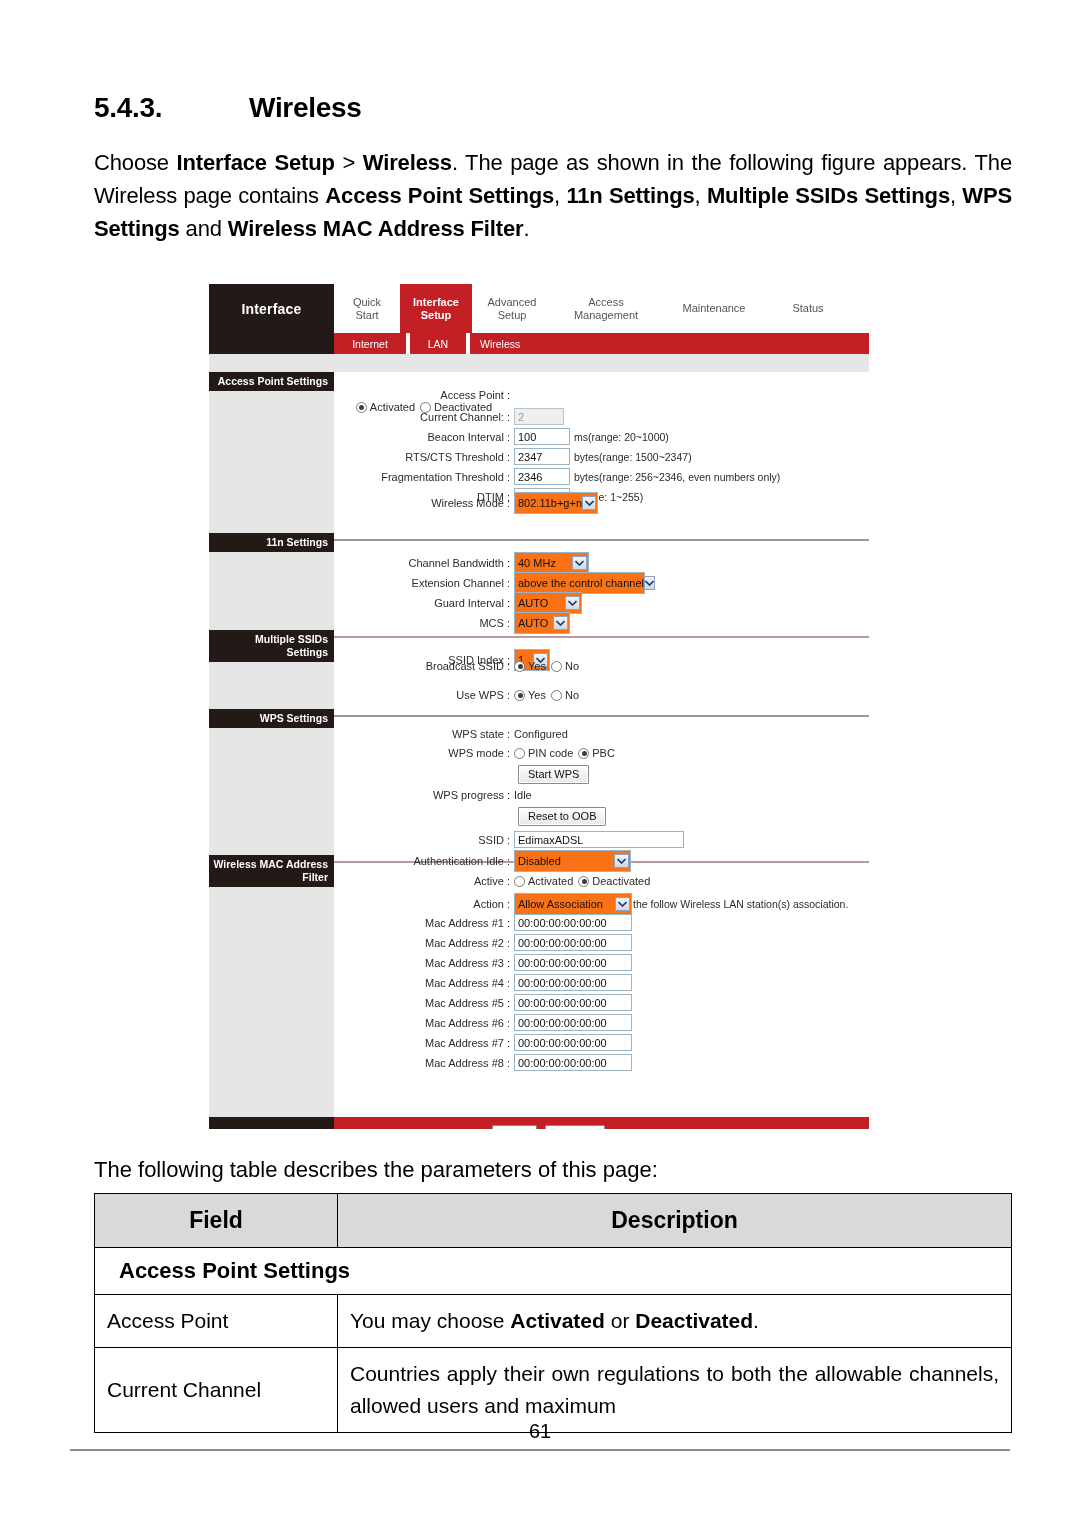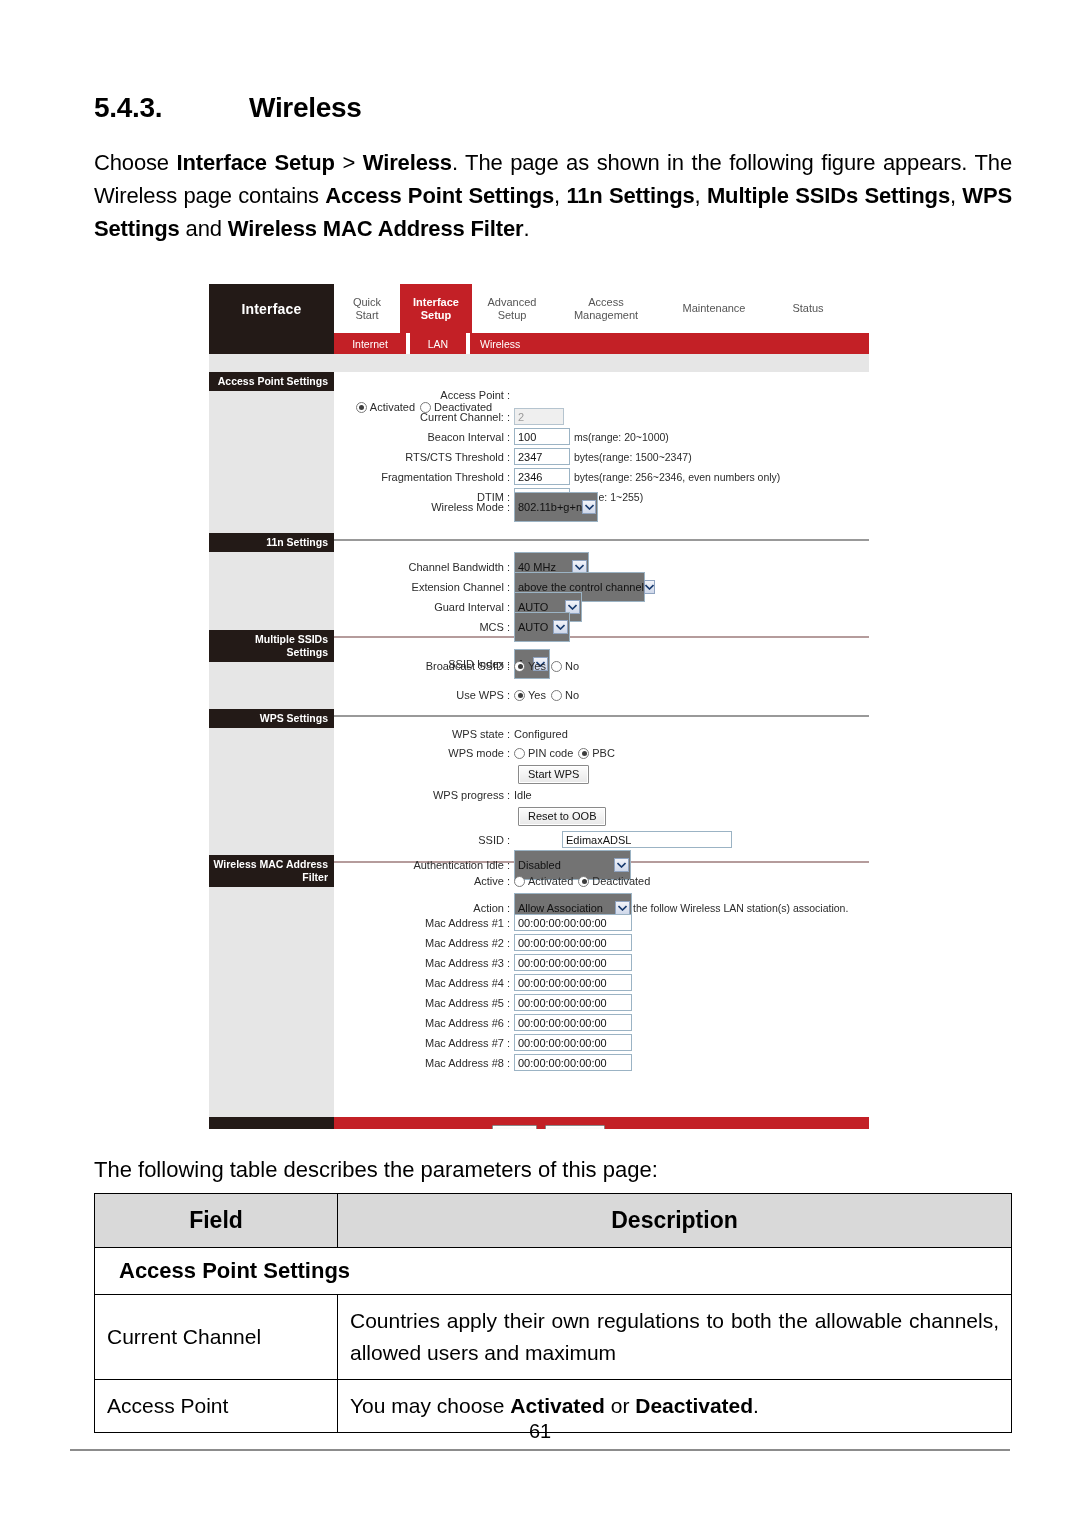--- a/index.html
+++ b/index.html
@@ -157,22 +157,22 @@
     display: flex;
     align-items: center;
     font-family: "Liberation Sans", sans-serif;
   }
   .inp.dis { background: #efefef; color: #9a9a9a; border-color: #b5c4cf; }
   .unit { font-size: 10.5px; color: #2b2b2b; padding-left: 4px; }
   .statictxt { font-size: 11px; color: #2b2b2b; }
 
   .sel {
     border: 1px solid #9bb3c4;
-    background: #737373;
-    height: 30px;
+    background: #f97316;
+    height: 22px;
     display: flex;
     align-items: center;
     font-size: 11px;
     color: #111;
     padding-left: 3px;
     position: relative;
   }
   .sel .arrowbox {
     width: 15px;
     height: 14px;
@@ -512,21 +512,21 @@
 
       <div class="row" style="top:417px; left:0;">
         <div class="lbl" style="width:180px;">WPS progress :</div>
         <div class="statictxt">Idle</div>
       </div>
 
       <div class="row" style="top:435px; left:184px;">
         <button class="btn3d">Reset to OOB</button>
       </div>
 
-      <div class="row" style="top:459px; left:0;gap:48px;">
+      <div class="row" style="top:459px; left:0;">
         <div class="lbl" style="width:180px;">SSID :</div>
         <div class="inp" style="width:170px;">EdimaxADSL</div>
       </div>
 
       <div class="row" style="top:478px; left:0;">
         <div class="lbl" style="width:180px;">Authentication Idle :</div>
         <div class="sel" style="width:117px;gap:36px;">
           <span>Disabled</span>
           <span class="arrowbox">
             <svg width="9" height="6" viewBox="0 0 9 6">
@@ -622,24 +622,24 @@
     <tr>
       <th>Field</th>
       <th>Description</th>
     </tr>
   </thead>
   <tbody>
     <tr>
       <td class="group" colspan="2">Access Point Settings</td>
     </tr>
     <tr>
+      <td class="fieldcell">Access Point</td>
+      <td class="desc"><span>You may choose </span><b>Activated</b><span> or </span><b>Deactivated</b><span>.</span></td>
+    </tr>
+    <tr>
       <td class="fieldcell">Current Channel</td>
       <td class="desc">Countries apply their own regulations to both the allowable channels, allowed users and maximum</td>
     </tr>
-    <tr>
-      <td class="fieldcell">Access Point</td>
-      <td class="desc"><span>You may choose </span><b>Activated</b><span> or </span><b>Deactivated</b><span>.</span></td>
-    </tr>
   </tbody>
 </table>
 
 <div class="pagenum">61</div>
 <div class="footrule"></div>
 
 </body></html>

